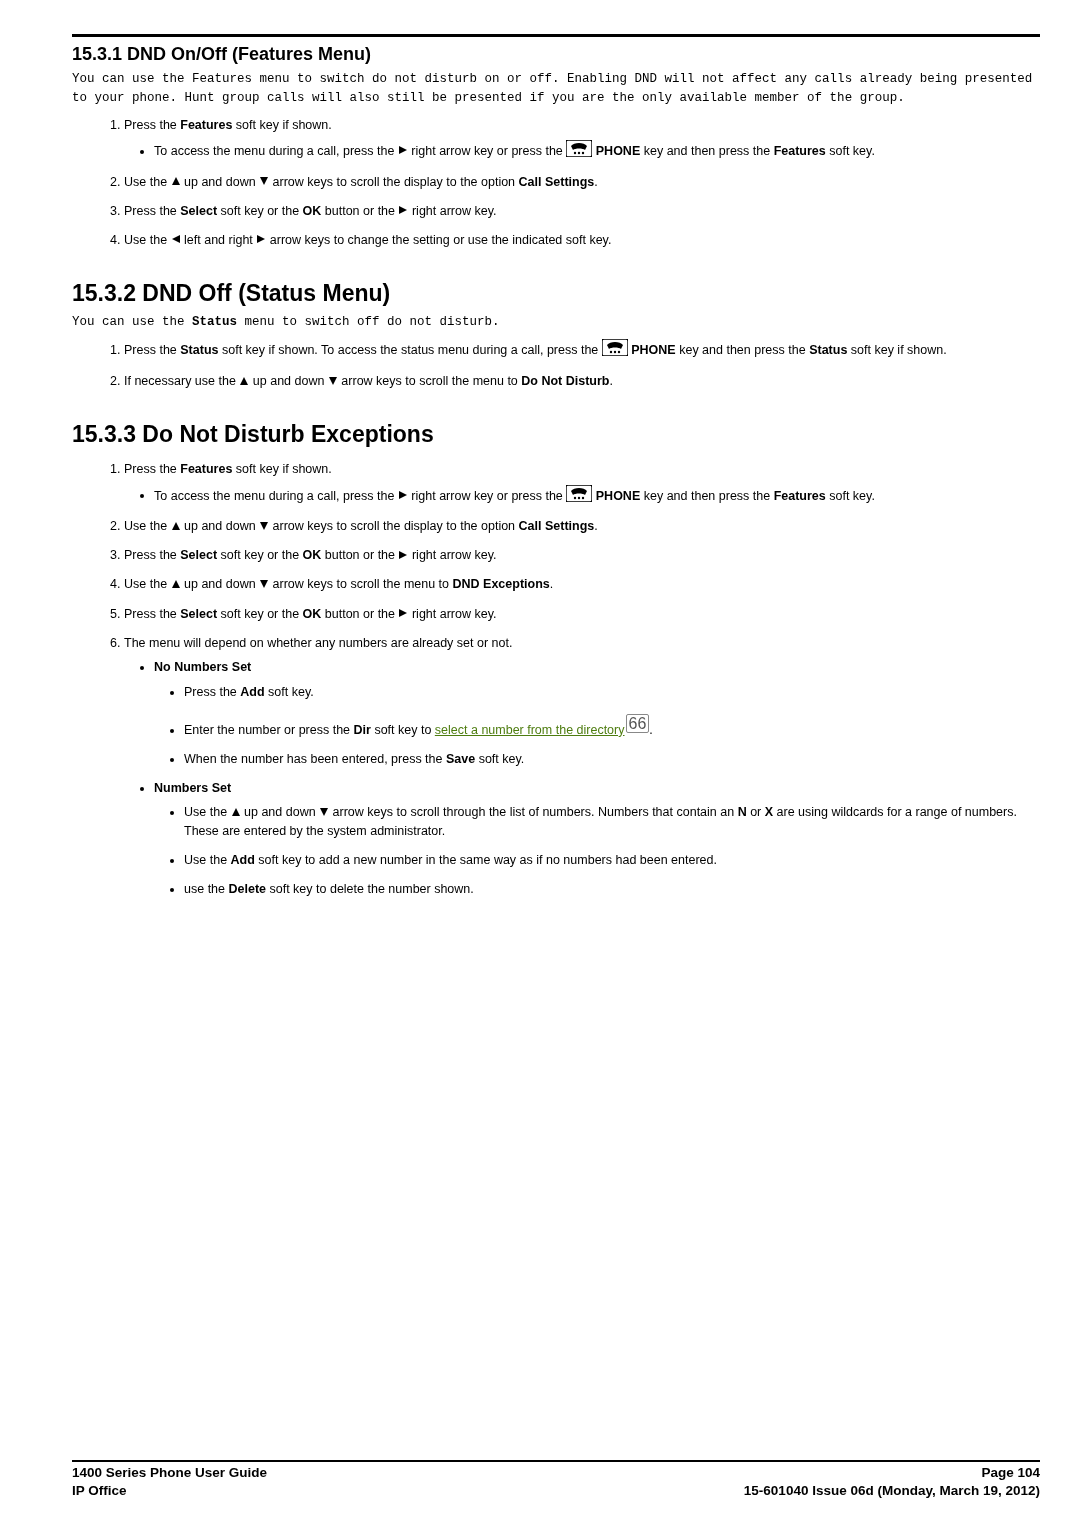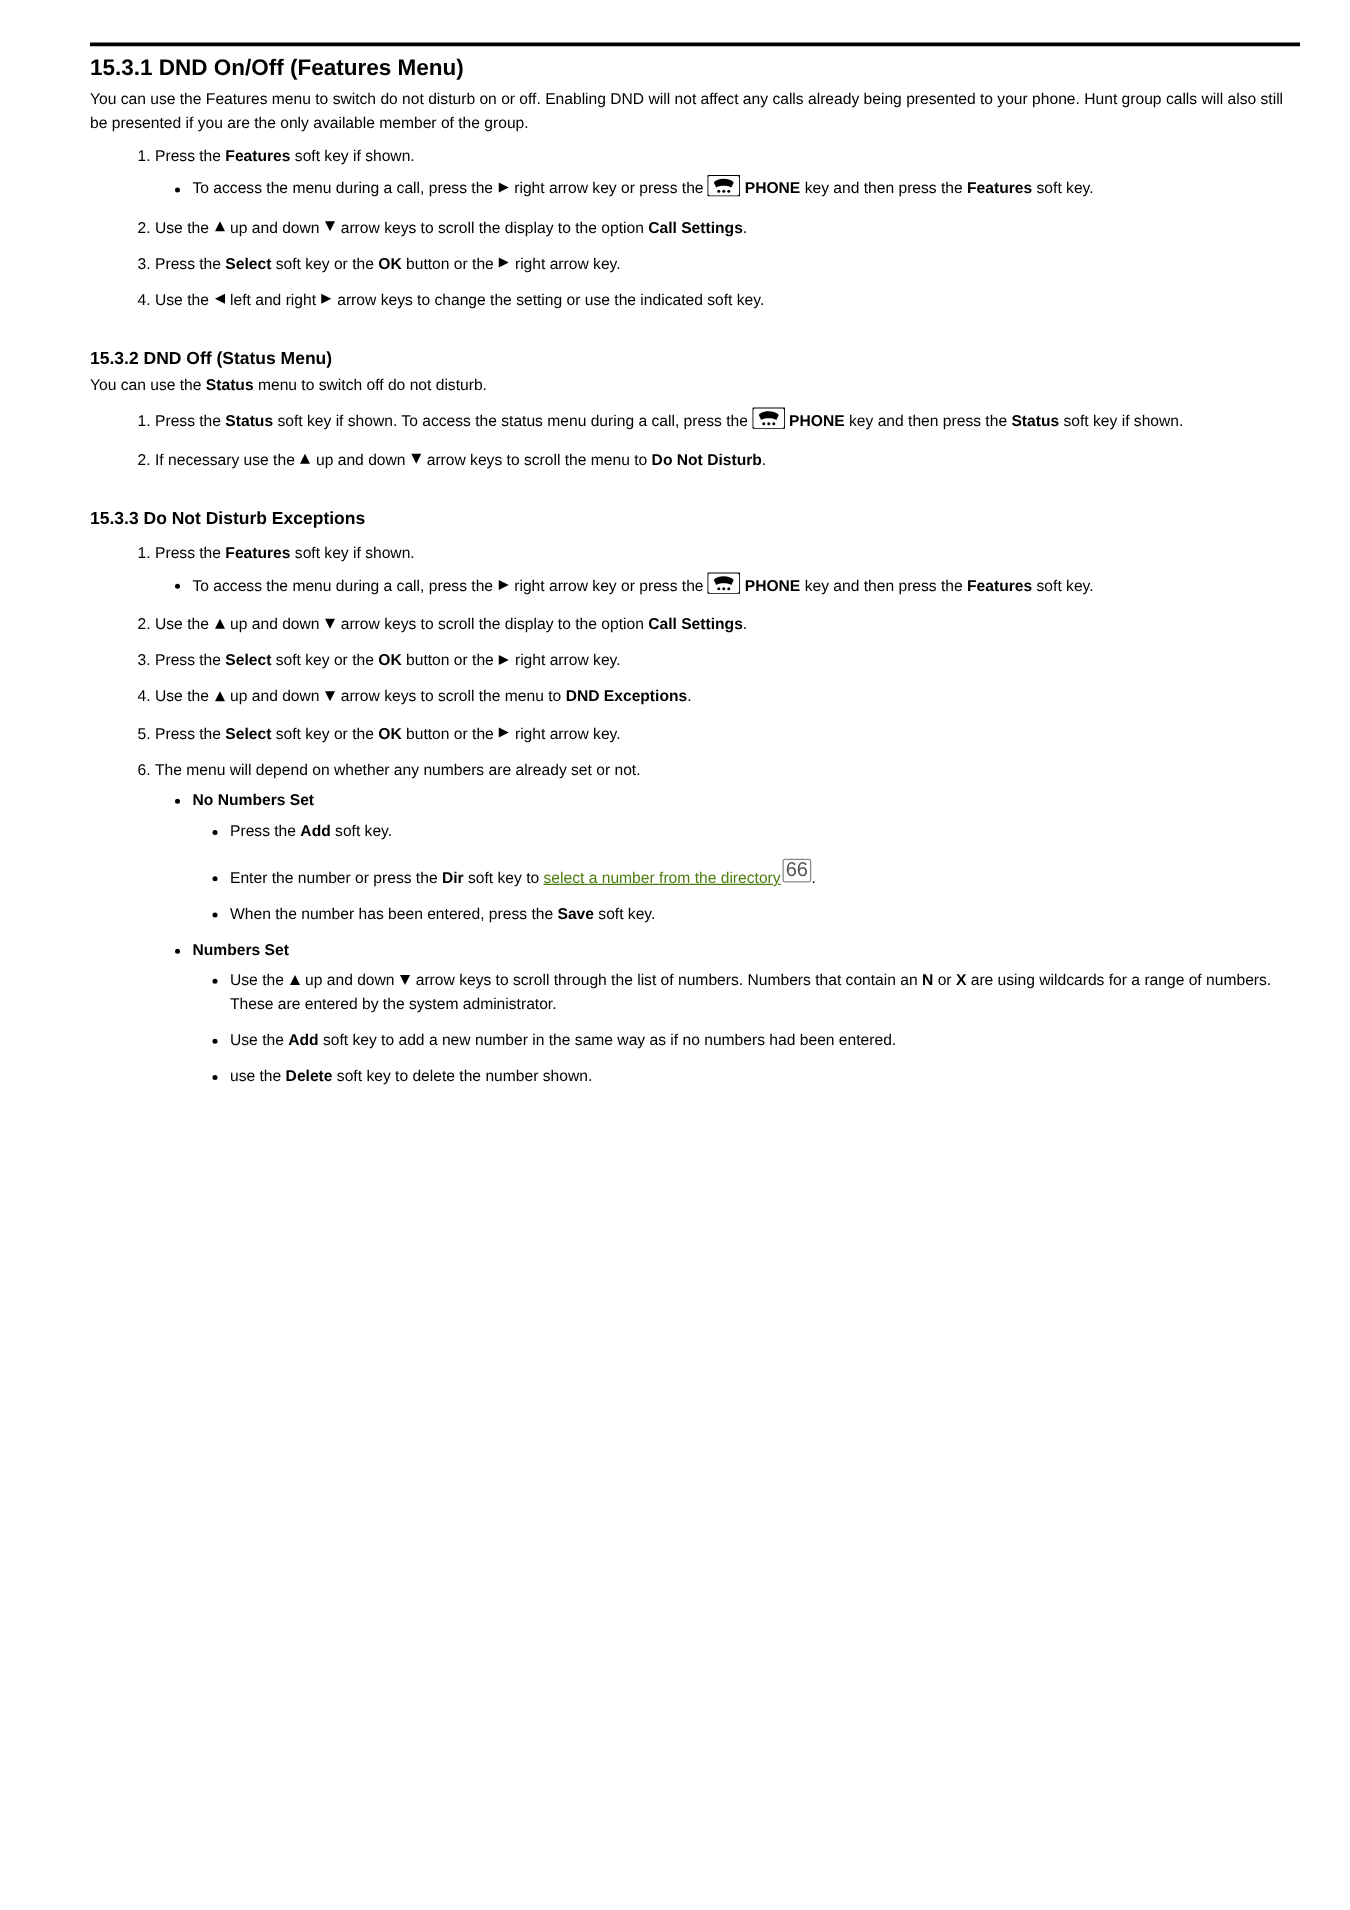--- a/index.html
+++ b/index.html
@@ -24,26 +24,27 @@
     margin-bottom: 4px;
   }
   h2 {
     font-family: Arial, Helvetica, sans-serif;
     font-size: 18px;
     font-weight: bold;
     margin: 0 0 2px 0;
   }
   h3 {
     font-family: Arial, Helvetica, sans-serif;
-    font-size: 14px;
+    font-size: 23px;
     font-weight: bold;
     margin: 26px 0 2px 0;
   }
   p {
     margin: 0 0 4px 0;
+    font-family: Liberation Mono, monospace;
   }
   ol {
     list-style: decimal;
     margin: 8px 0 0 0;
     padding-left: 52px;
   }
   ol > li {
     margin-bottom: 10px;
     padding-left: 0;
   }
@@ -238,13 +239,24 @@
             </li>
             <li>
               <span>use the </span><span class="bold">Delete</span><span> soft key to delete the number shown.</span>
             </li>
           </ul>
         </li>
       </ul>
     </li>
   </ol>
 
+  <div class="footer">
+    <div class="foot-rule"></div>
+    <div class="footer-row">
+      <span>1400 Series Phone User Guide</span>
+      <span>Page 104</span>
+    </div>
+    <div class="footer-row">
+      <span>IP Office</span>
+      <span>15-601040 Issue 06d (Monday, March 19, 2012)</span>
+    </div>
+  </div>
 </div>
 
 </body></html>

